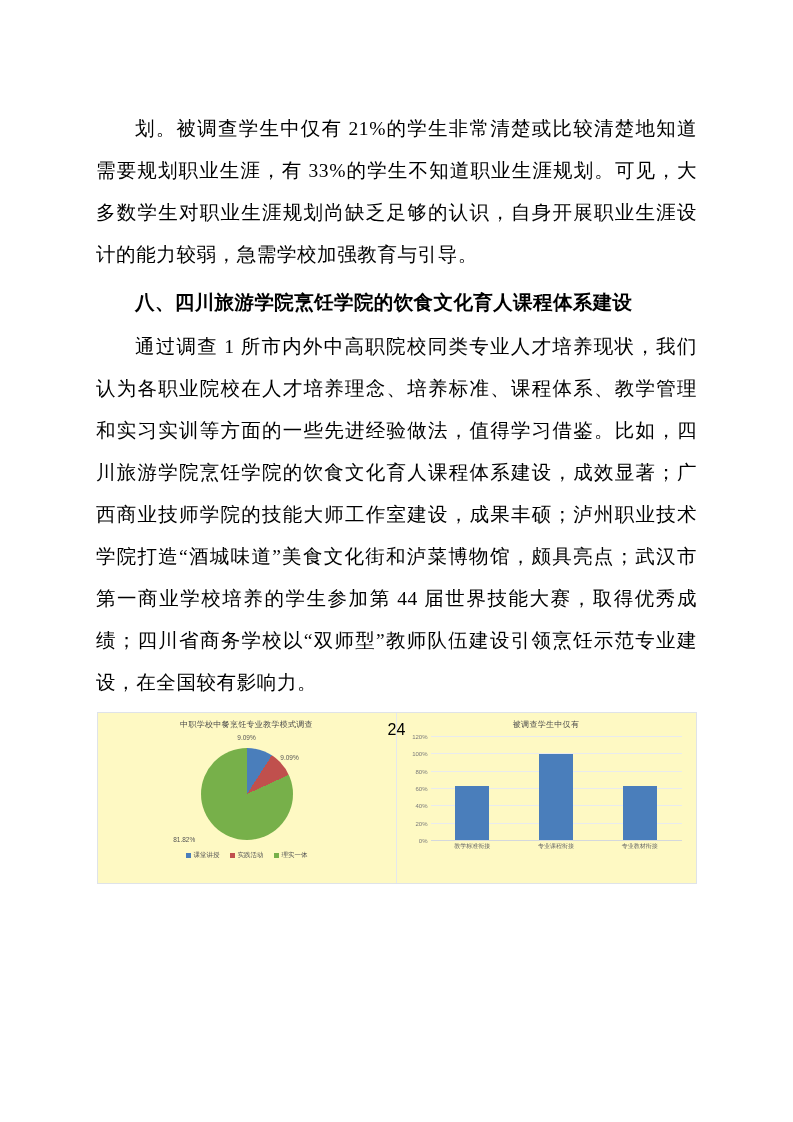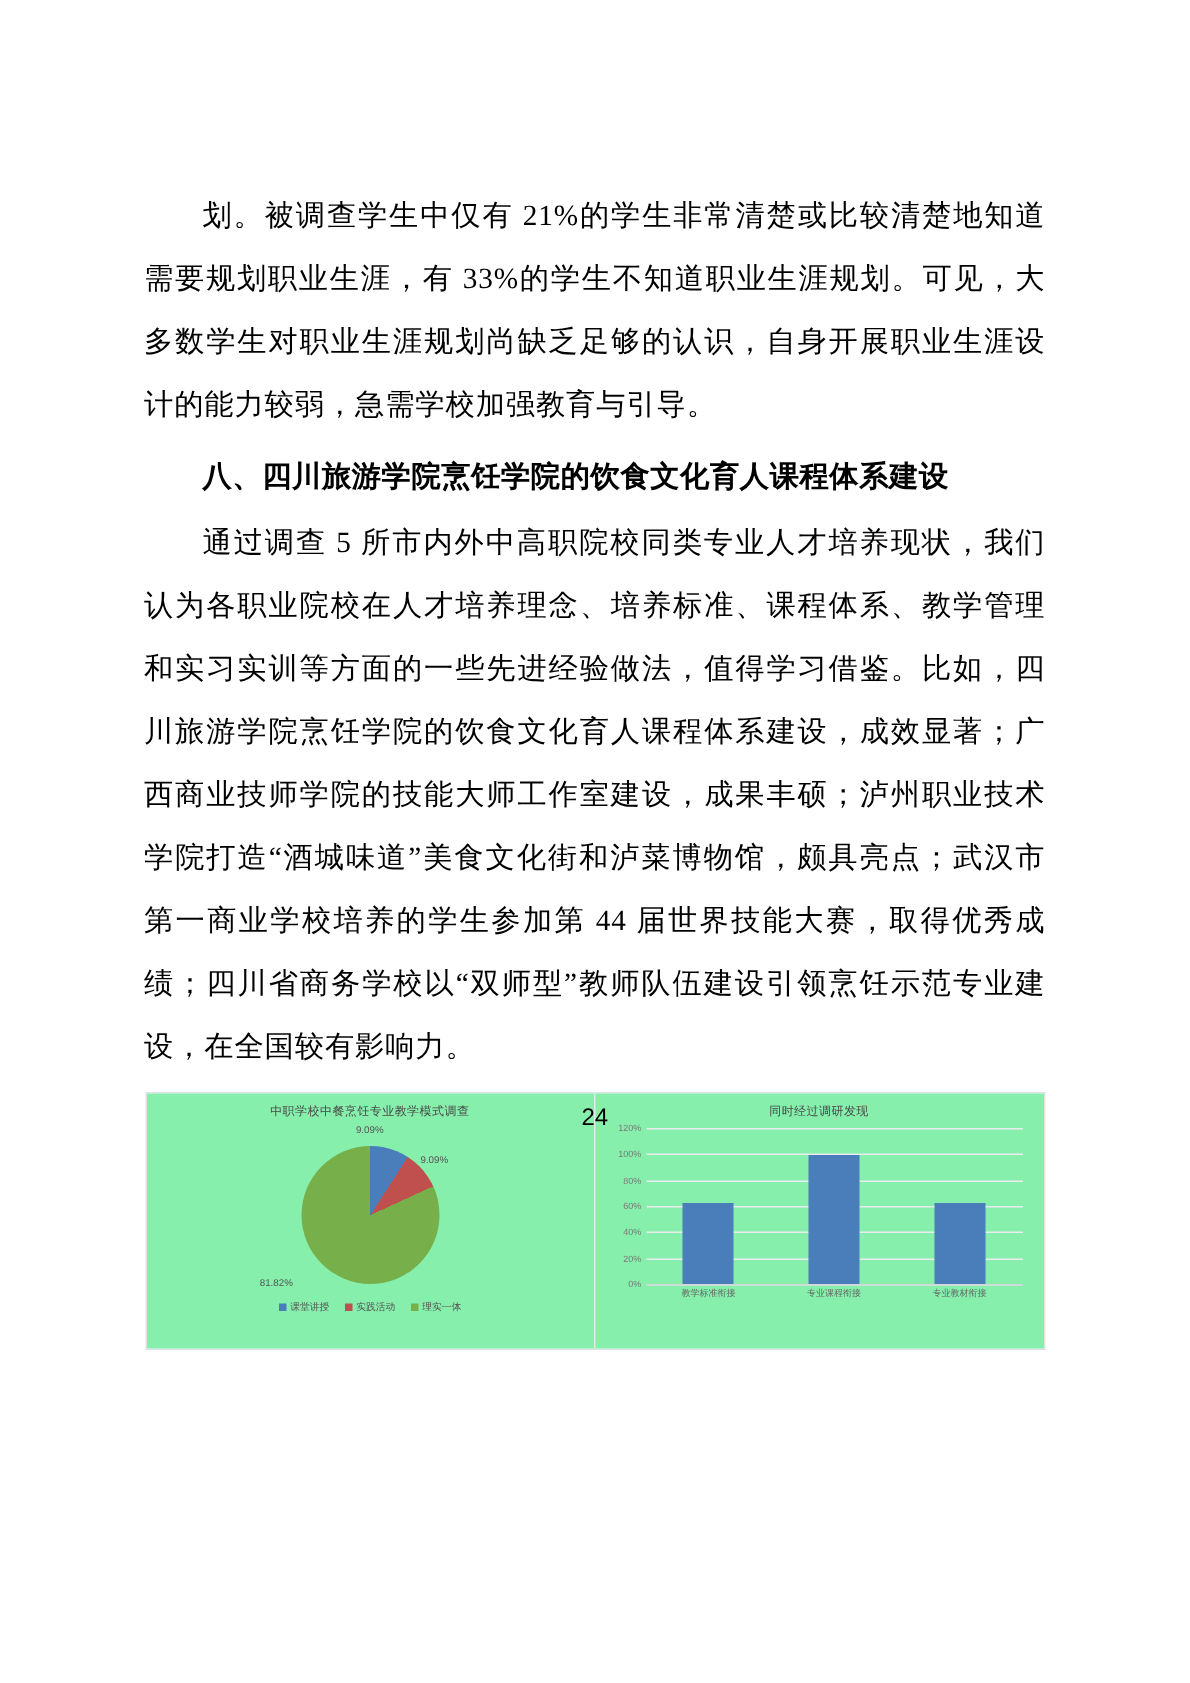--- a/index.html
+++ b/index.html
@@ -10,21 +10,21 @@
   body {
     width: 793px;
     height: 1122px;
     position: relative;
     font-family: "Liberation Serif", "DejaVu Serif", serif;
     color: #000000;
     overflow: hidden;
   }
   .page {
     position: absolute;
-    left: 0; top: 16px;
+    left: 0; top: 0;
     width: 793px;
     height: 817px;
     box-sizing: border-box;
     padding: 108px 96px 60px 96px;
   }
   .para {
     font-size: 19.5px;
     line-height: 42px;
     text-align: justify;
     text-justify: inter-ideograph;
@@ -55,21 +55,21 @@
     height: 172px;
     display: flex;
     border: 1px solid #dfe3e8;
     background: #ffffff;
     box-sizing: border-box;
   }
   .chart-panel {
     position: relative;
     box-sizing: border-box;
     padding: 6px 8px 4px 8px;
-    background: #86efac;
+    background: #fef9c3;
   }
   .chart-panel.left {
     width: 50%;
     border-right: 1px solid #e5e8ec;
   }
   .chart-panel.right {
     width: 50%;
   }
   .chart-title {
     text-align: center;
@@ -190,21 +190,21 @@
 </style>
 </head>
 <body>
 
 <div class="page">
 
   <p class="para first indent">划。被调查学生中仅有 21%的学生非常清楚或比较清楚地知道需要规划职业生涯，有 33%的学生不知道职业生涯规划。可见，大多数学生对职业生涯规划尚缺乏足够的认识，自身开展职业生涯设计的能力较弱，急需学校加强教育与引导。</p>
 
   <h2 class="heading">八、四川旅游学院烹饪学院的饮食文化育人课程体系建设</h2>
 
-  <p class="para indent">通过调查 5 所市内外中高职院校同类专业人才培养现状，我们认为各职业院校在人才培养理念、培养标准、课程体系、教学管理和实习实训等方面的一些先进经验做法，值得学习借鉴。比如，四川旅游学院烹饪学院的饮食文化育人课程体系建设，成效显著；广西商业技师学院的技能大师工作室建设，成果丰硕；泸州职业技术学院打造“酒城味道”美食文化街和泸菜博物馆，颇具亮点；武汉市第一商业学校培养的学生参加第 44 届世界技能大赛，取得优秀成绩；四川省商务学校以“双师型”教师队伍建设引领烹饪示范专业建设，在全国较有影响力。</p>
+  <p class="para indent">通过调查 1 所市内外中高职院校同类专业人才培养现状，我们认为各职业院校在人才培养理念、培养标准、课程体系、教学管理和实习实训等方面的一些先进经验做法，值得学习借鉴。比如，四川旅游学院烹饪学院的饮食文化育人课程体系建设，成效显著；广西商业技师学院的技能大师工作室建设，成果丰硕；泸州职业技术学院打造“酒城味道”美食文化街和泸菜博物馆，颇具亮点；武汉市第一商业学校培养的学生参加第 44 届世界技能大赛，取得优秀成绩；四川省商务学校以“双师型”教师队伍建设引领烹饪示范专业建设，在全国较有影响力。</p>
 
   <div class="figure-block">
     <div class="figure-inner">
 
       <div class="chart-panel left">
         <div class="chart-title">中职学校中餐烹饪专业教学模式调查</div>
         <div class="pie-area">
           <div class="pie"></div>
           <div class="pie-label l1">9.09%</div>
           <div class="pie-label l2">9.09%</div>
@@ -220,21 +220,21 @@
             </div>
             <div class="legend-item">
               <span class="legend-swatch" style="background:#77b04a"></span>
               <span>理实一体</span>
             </div>
           </div>
         </div>
       </div>
 
       <div class="chart-panel right">
-        <div class="chart-title">同时经过调研发现</div>
+        <div class="chart-title">被调查学生中仅有</div>
         <div class="bar-area">
           <div class="bar-grid">
             <div class="grid-line" style="top:0%">
                 <span class="y-tick">120%</span>
               </div>
             <div class="grid-line" style="top:16.67%">
                 <span class="y-tick">100%</span>
               </div>
             <div class="grid-line" style="top:33.33%">
                 <span class="y-tick">80%</span>

